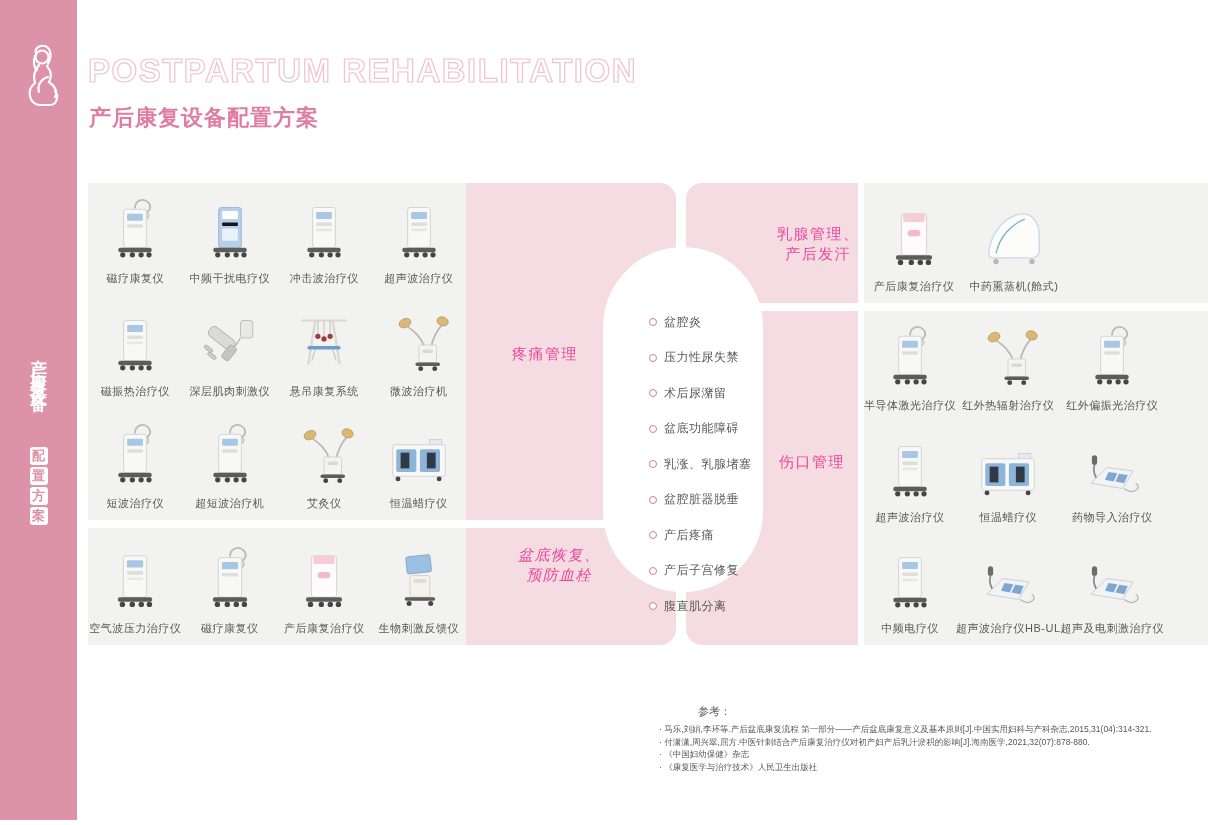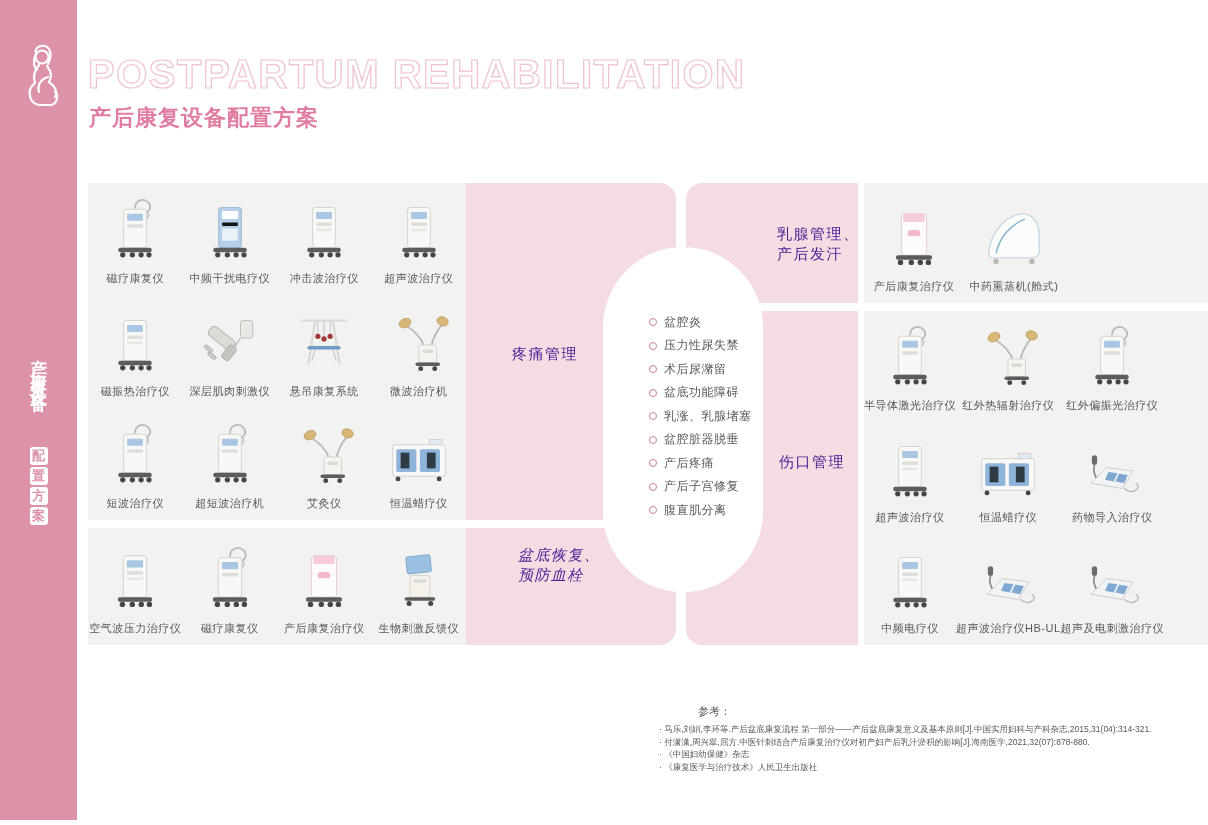--- a/index.html
+++ b/index.html
@@ -19,54 +19,54 @@
   }
   .badge-col{position:absolute;left:0;top:445px;width:77px;}
   .badge{
     width:18px;height:18px;margin:2px auto;background:#ffffff;border-radius:3px;
     color:#dc92a7;font-size:13px;font-weight:bold;
     display:flex;align-items:center;justify-content:center;
   }
   
   .title-en{
     position:absolute;left:88px;top:52px;
-    font-size:40px;font-weight:bold;letter-spacing:1.5px;
+    font-size:33px;font-weight:bold;letter-spacing:1.5px;
     color:#ffffff;-webkit-text-stroke:1.2px #f0c3d2;white-space:nowrap;
   }
   .title-cn{
     position:absolute;left:89px;top:87px;
     font-size:22px;font-weight:bold;letter-spacing:1px;color:#e07ca1;white-space:nowrap;margin-top:16px;
   }
   
   .panel{position:absolute;}
   .panel-gray{background:#f2f2f1;}
   .panel-pink{background:#f5dce3;}
   #panel-gray-pain{left:88px;top:183px;width:378px;height:337px;}
   #panel-gray-pelvic{left:88px;top:528px;width:378px;height:117px;}
   #panel-pink-pain{left:466px;top:183px;width:210px;height:337px;border-radius:0 16px 16px 0;}
   #panel-pink-pelvic{left:466px;top:528px;width:210px;height:117px;border-radius:0 16px 16px 0;}
   #panel-pink-breast{left:686px;top:183px;width:172px;height:120px;border-radius:16px 0 0 16px;}
   #panel-pink-wound{left:686px;top:311px;width:172px;height:334px;border-radius:16px 0 0 16px;}
   #panel-gray-breast{left:864px;top:183px;width:344px;height:120px;}
   #panel-gray-wound{left:864px;top:311px;width:344px;height:334px;}
   
   .cat-label{
-    position:absolute;font-size:15px;letter-spacing:1.5px;color:#4c1d95;
-    line-height:20px;white-space:nowrap;z-index:5;
+    position:absolute;font-size:15px;letter-spacing:1.5px;color:#ec4899;
+    line-height:20px;white-space:nowrap;z-index:5;text-align:center;
   }
   #cat-pain{left:512px;top:344px;}
   #cat-pelvic{left:518px;top:545px;font-style:italic;}
   #cat-breast{left:777px;top:224px;}
   #cat-wound{left:779px;top:452px;}
   
   .oval{
     position:absolute;left:603px;top:247px;width:160px;height:345px;
     background:#ffffff;border-radius:80px;z-index:3;
   }
-  .ind-list{position:absolute;left:649px;top:316px;z-index:4;display:flex;flex-direction:column;gap:11px;}
+  .ind-list{position:absolute;left:649px;top:316px;z-index:4;display:flex;flex-direction:column;gap:23px;}
   .ind-item{display:flex;align-items:center;gap:7px;height:12.5px;}
   .ind-bullet{
     width:6px;height:6px;border:1.6px solid #cf8099;border-radius:50%;
     background:#fff;flex:none;
   }
   .ind-text{font-size:12px;letter-spacing:0.5px;color:#595757;white-space:nowrap;}
   
   .grid{position:absolute;display:grid;z-index:2;}
   #grid-pain{left:88px;top:183px;width:378px;height:337px;
     grid-template-columns:repeat(4,1fr);grid-template-rows:repeat(3,1fr);}

